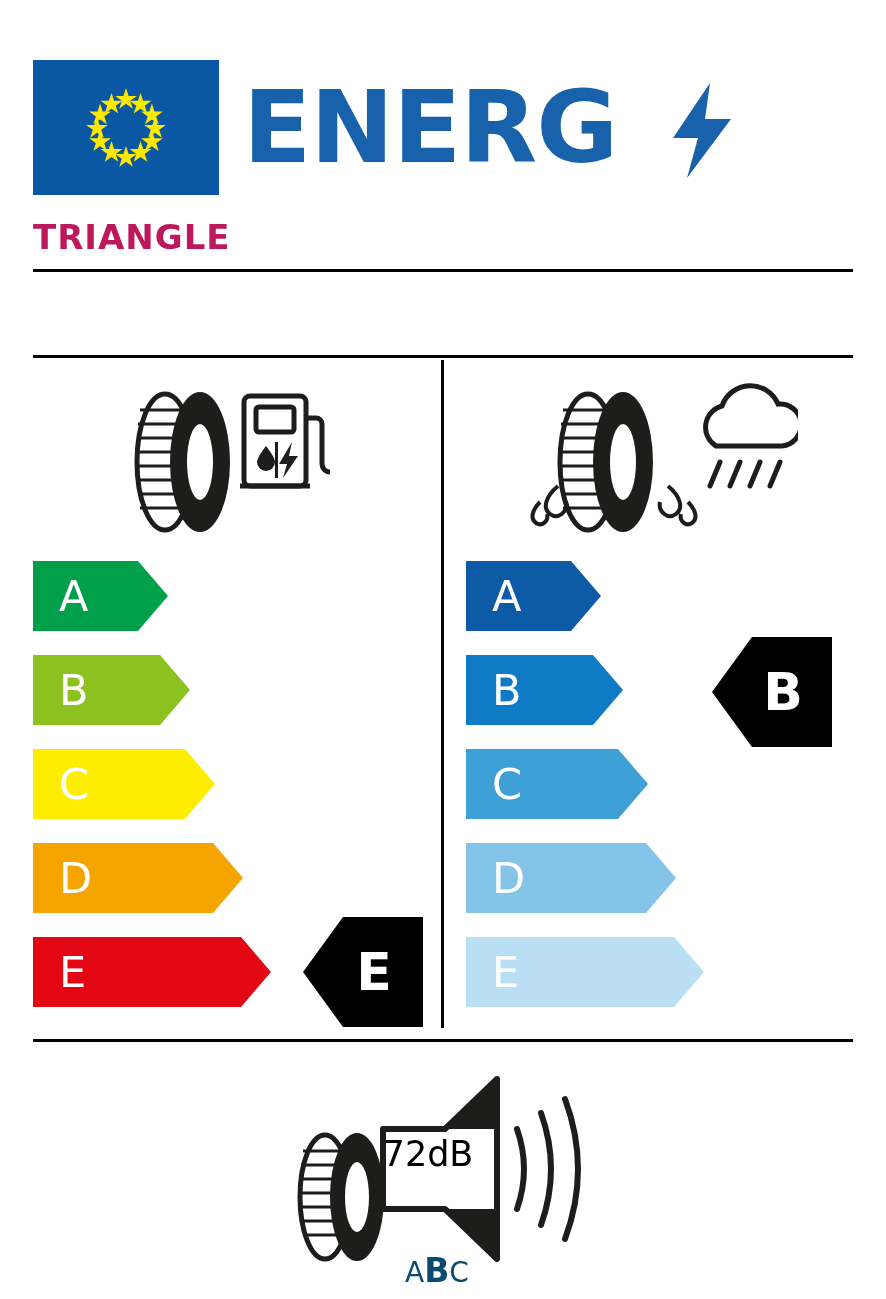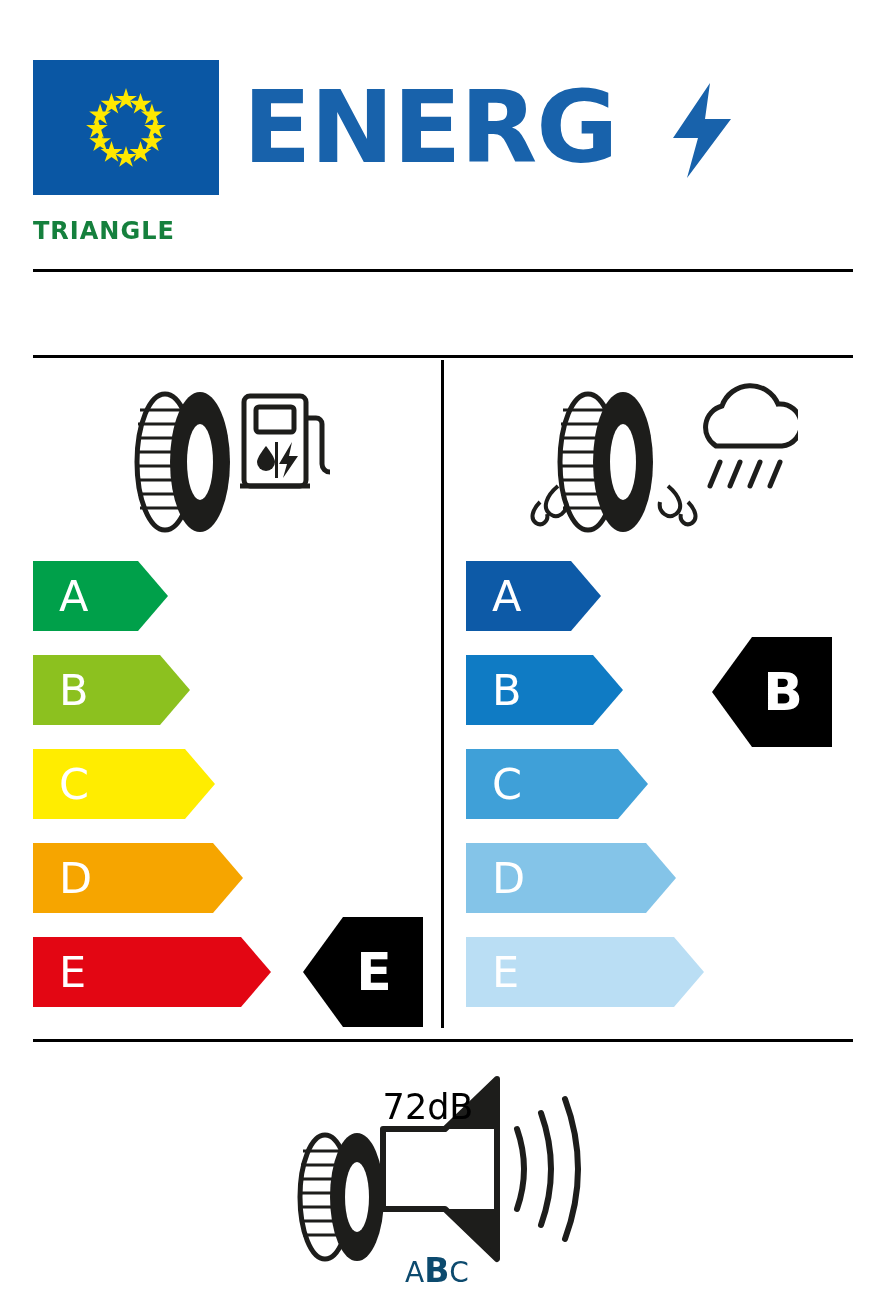--- a/index.html
+++ b/index.html
@@ -56,23 +56,23 @@
     height: 95px;
   }
 
   
   .brand {
     position: absolute;
     left: 33px;
     top: 188px;
     font-family: "DejaVu Sans", sans-serif;
     font-weight: bold;
-    font-size: 24px;
+    font-size: 34px;
     letter-spacing: 1px;
-    color: #15803d;
+    color: #be185d;
   }
 
   
   .rule {
     position: absolute;
     background: #000000;
     height: 3px;
   }
   .rule-top      { left: 33px; top: 240px;  width: 820px; }
   .rule-second   { left: 33px; top: 326px;  width: 820px; }
@@ -129,21 +129,21 @@
     font-size: 52px;
     color: #ffffff;
     padding-left: 22px;
     box-sizing: border-box;
   }
 
   
   .db-text {
     position: absolute;
     left: 368px;
-    top: 1058px;
+    top: 1105px;
     width: 120px;
     text-align: center;
     font-family: "DejaVu Sans", sans-serif;
     font-size: 35px;
     color: #000000;
   }
   .noise-classes {
     position: absolute;
     left: 405px;
     top: 1222px;

